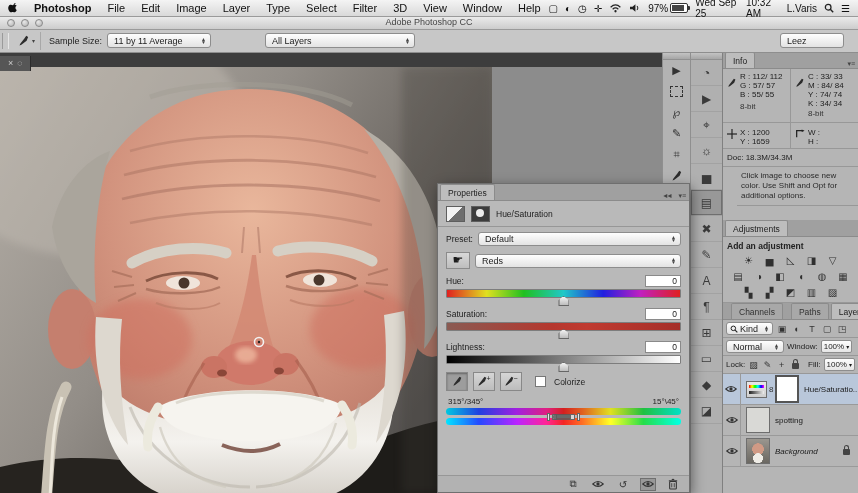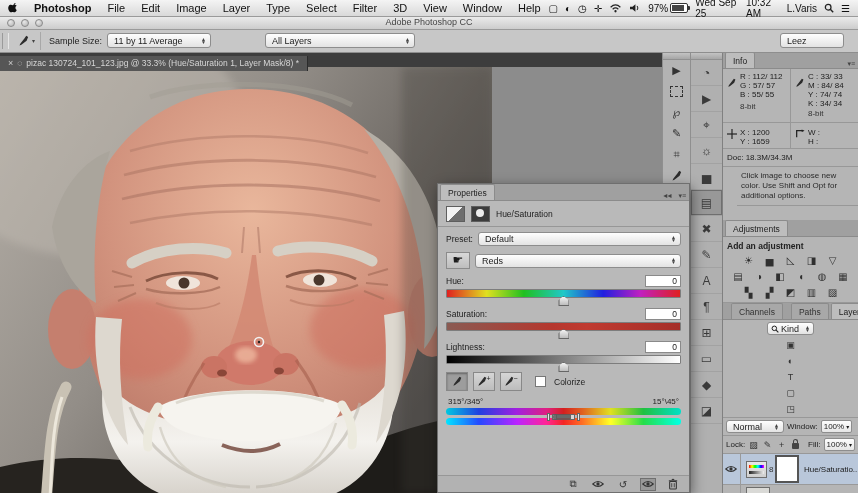--- a/index.html
+++ b/index.html
@@ -80,21 +80,21 @@
   .infocell.first{border-right:1px solid #989898;}
   .ivals{line-height:9px;white-space:nowrap;}
   .depth{margin:0 0 2px 6px;color:#333;}
   .docline{padding:4px 4px;border-bottom:1px solid #989898;}
   .tip{padding:4px 4px;line-height:10px;color:#2a2a2a;border-bottom:1px solid #989898;margin-left:14px;}
   .addadj{padding:4px 4px 1px;font-weight:bold;color:#222;font-size:8.5px;}
   .adjrow{display:flex;justify-content:center;gap:7px;padding:2px 0;}
   .adjic{width:14px;height:12px;display:flex;align-items:center;justify-content:center;font-size:10px;color:#2f2f2f;}
 
   
-  .lfilter{display:flex;align-items:center;gap:3px;padding:2px 3px;border-bottom:1px solid #989898;flex-direction:column;}
+  .lfilter{display:flex;align-items:center;gap:3px;padding:2px 3px;border-bottom:1px solid #989898;}
   .lfilter .fic{font-size:9px;width:12px;text-align:center;color:#333;}
   .blendrow,.lockrow{display:flex;align-items:center;gap:3px;padding:2px 3px;border-bottom:1px solid #989898;font-size:8px;}
   .valbox{background:linear-gradient(#fdfdfd,#e6e6e6);border:1px solid #8d8d8d;border-radius:2px;
     padding:0 2px;display:inline-flex;align-items:center;height:11px;font-size:8px;}
   .lockic{font-size:9px;width:11px;text-align:center;color:#333;}
   .lrow{display:flex;align-items:center;height:30px;border-bottom:1px solid #9a9a9a;background:#b5b5b5;}
   .lrow.sel{background:#b9c7da;}
   .eyecol{width:17px;align-self:stretch;display:flex;align-items:center;justify-content:center;border-right:1px solid #9a9a9a;}
   .thumb{width:24px;height:26px;border:1px solid #6e6e6e;background:#d6d6d6;box-sizing:border-box;}
   .adjthumb{width:20px;height:15px;border:1px solid #6e6e6e;
@@ -289,21 +289,20 @@
   </span>
   <span class="mselect wsbtn" style="width:64px">
     <span>Leez</span>
   </span>
 </div>
 
 <div class="abs tabbar">
   <span class="doctab">
     <span class="x">×</span>
     <span>◌</span>
-    <span>pizac 130724_101_123.jpg @ 33.3% (Hue/Saturation 1, Layer Mask/8) *</span>
   </span>
 </div>
 
 <div class="abs canvas">
   <svg class="photo" viewBox="0 0 492 426" preserveAspectRatio="none">
     <defs>
       <linearGradient id="gbg" x1="0" y1="0" x2="1" y2="0.55">
         <stop offset="0" stop-color="#b5afa7"></stop>
           <stop offset="0.45" stop-color="#938e88"></stop>
         <stop offset="0.78" stop-color="#6b6661"></stop>

